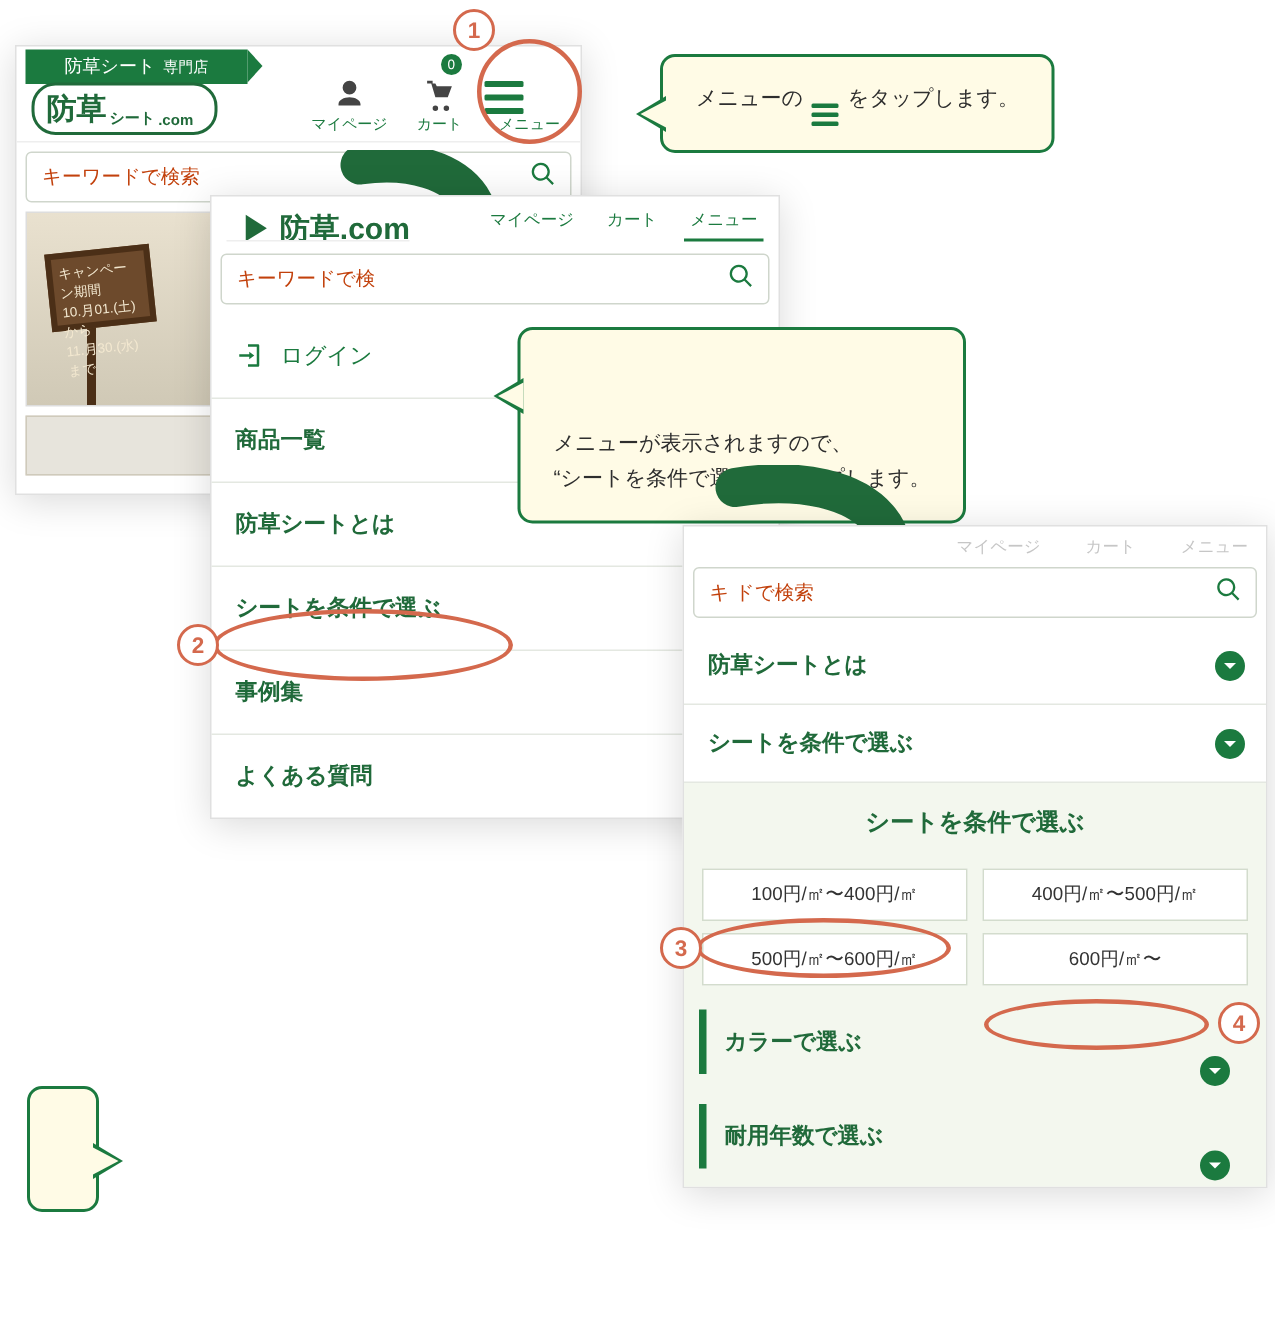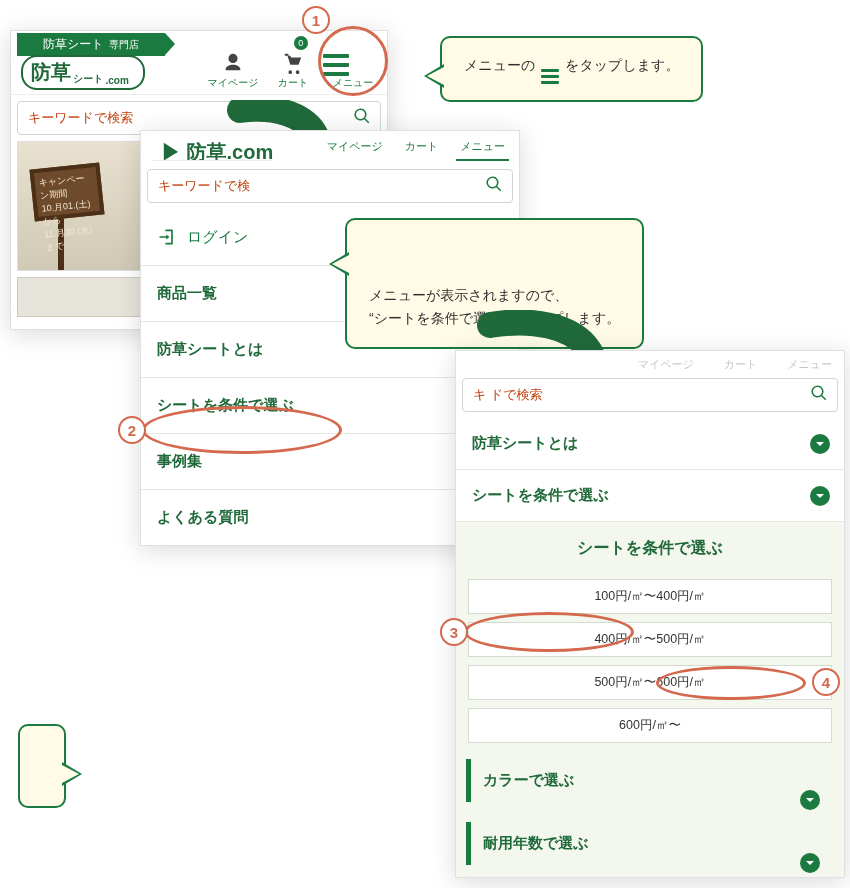--- a/index.html
+++ b/index.html
@@ -287,21 +287,21 @@
   position: relative;
   padding: 12px 6px 12px 12px;
   font-size: 15px;
   font-weight: 700;
   color: var(--brand-dark);
   border-left: 5px solid var(--brand);
   margin-bottom: 6px;
 }
 #phone3 .opts {
   display: grid;
-  grid-template-columns: 1fr;
+  grid-template-columns: 1fr 1fr;
   gap: 8px 10px;
   padding: 4px 2px 16px 2px;
 }
 #phone3 .opt {
   background: #fff;
   border: 1px solid #d3dccd;
   text-align: center;
   padding: 8px 2px;
   font-size: 12.5px;
   color: #333;

